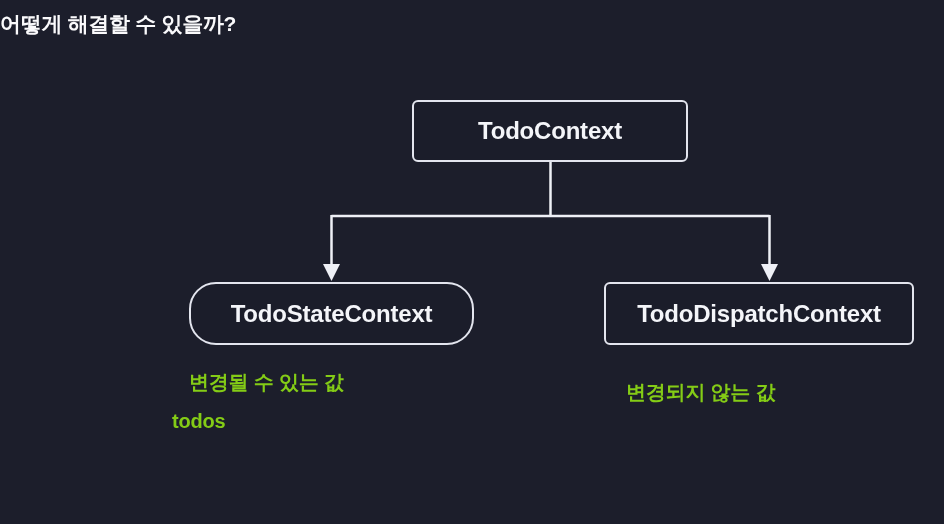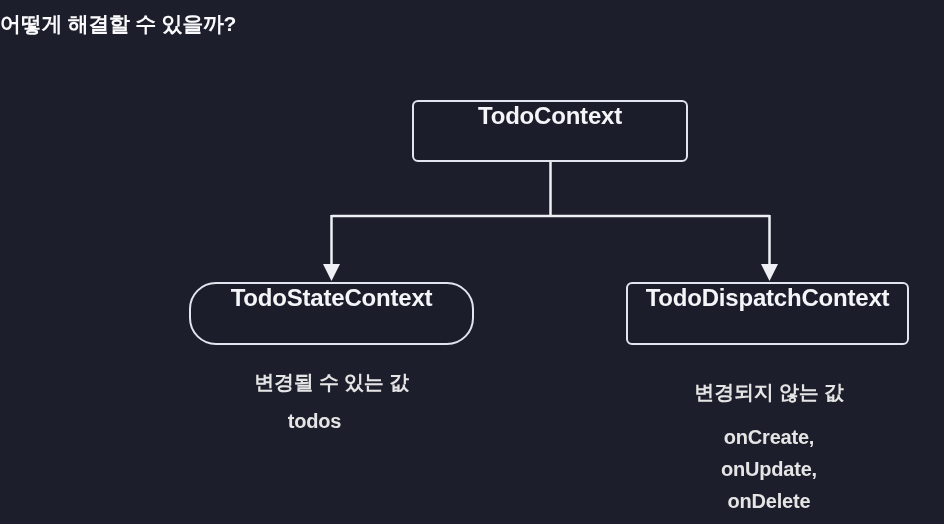--- a/index.html
+++ b/index.html
@@ -25,55 +25,55 @@
     letter-spacing: -0.3px;
     color: #fafafc;
   }
   .node-box {
     position: absolute;
     box-sizing: border-box;
     border: 2px solid #e3e5ee;
     border-radius: 6px;
     background: #1b1d2a;
     display: flex;
+    align-items: center;
     justify-content: center;
   }
   .node-box .node-label {
     font-size: 24px;
     font-weight: 700;
     letter-spacing: -0.2px;
     color: #f4f5f9;
     white-space: nowrap;
   }
   .node-root    { left: 412px; top: 100px; width: 276px; height: 62px; }
   .node-state   { left: 189px; top: 282px; width: 285px; height: 63px; border-radius: 27px; }
-  .node-dispatch{ left: 626px; top: 282px; width: 283px; height: 63px; }
+  .node-dispatch{ left: 604px; top: 282px; width: 310px; height: 63px; }
 
   .connector-svg {
     position: absolute;
     left: 0; top: 0;
     width: 944px;
     height: 524px;
     pointer-events: none;
   }
   .connector-svg path {
     stroke: #eef0f6;
     stroke-width: 2.5;
     fill: none;
   }
   .connector-svg polygon {
     fill: #eef0f6;
   }
 
   .caption {
     position: absolute;
-    text-align: center;
     font-size: 20px;
     font-weight: 600;
-    color: #e5e5e5;
+    color: #84cc16;
     letter-spacing: -0.2px;
   }
   .caption-state-desc    { left: 189px; top: 369px; width: 285px; }
   .caption-state-values  { left: 172px; top: 410px; width: 285px; }
   .caption-dispatch-desc { left: 626px; top: 379px; width: 286px; }
   .caption-dispatch-values {
     left: 626px; top: 421px; width: 286px;
     line-height: 32px;
   }
   .value-line { display: block; }
@@ -107,19 +107,14 @@
   </div>
 
   <div class="caption caption-state-desc">변경될 수 있는 값</div>
 
   <div class="caption caption-state-values">
     <span class="value-line">todos</span>
   </div>
 
   <div class="caption caption-dispatch-desc">변경되지 않는 값</div>
 
-  <div class="caption caption-dispatch-values">
-    <span class="value-line">onCreate,</span>
-    <span class="value-line">onUpdate,</span>
-    <span class="value-line">onDelete</span>
-  </div>
 
 </div>
 
 </body></html>

